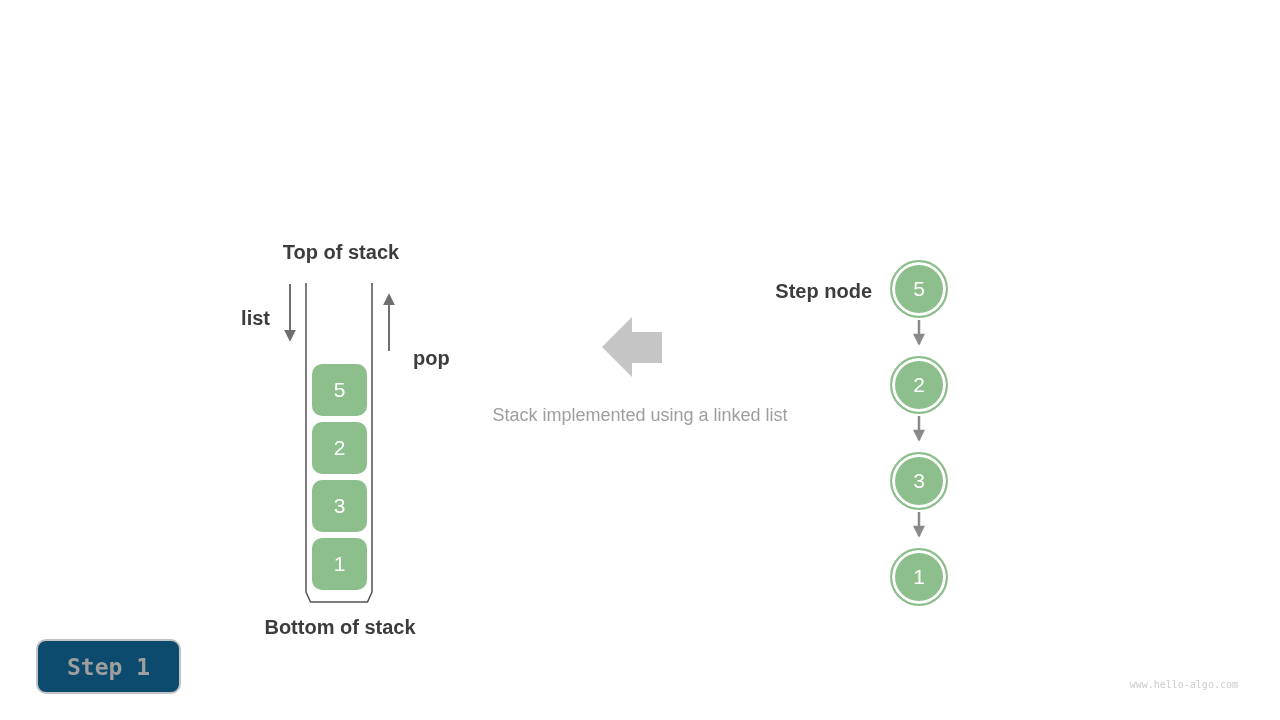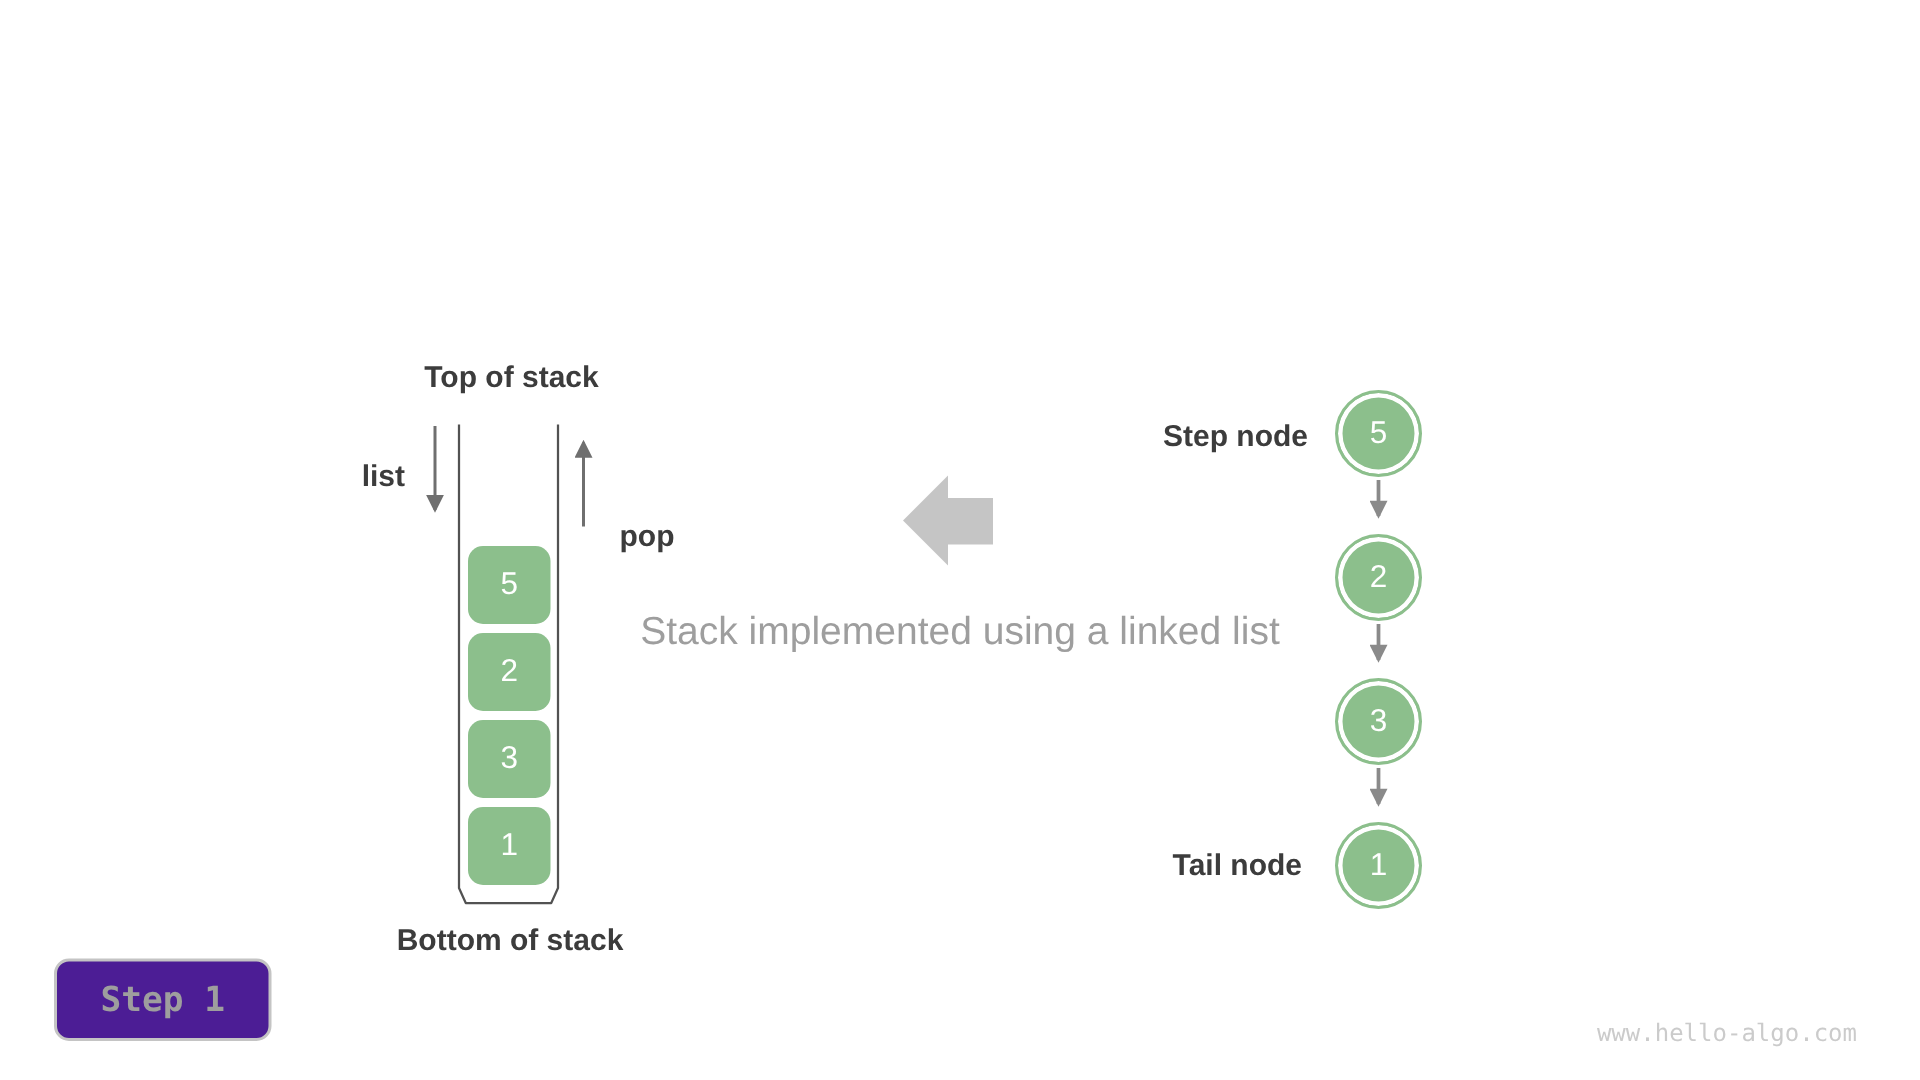--- a/index.html
+++ b/index.html
@@ -58,47 +58,47 @@
     align-items: center;
     justify-content: center;
   }
   .caption {
     position: absolute;
     left: 390px;
     top: 405px;
     width: 500px;
     text-align: center;
     color: #9e9e9e;
-    font-size: 26px;
+    font-size: 18px;
     font-weight: 400;
   }
   .step-badge {
     position: absolute;
     left: 36px;
     top: 639px;
     width: 145px;
     height: 55px;
-    background: #4c1d95;
+    background: #0c4a6e;
     border: 2px solid #c4c4c4;
     border-radius: 10px;
     color: #9e9e9e;
     font-family: "DejaVu Sans Mono", monospace;
     font-size: 23px;
     font-weight: 700;
     display: flex;
     align-items: center;
     justify-content: center;
   }
   .watermark {
     position: absolute;
     right: 42px;
     top: 679px;
     color: #cbcbcb;
     font-family: "DejaVu Sans Mono", monospace;
-    font-size: 16px;
+    font-size: 10px;
   }
 </style>
 </head>
 <body>
 
 <div class="canvas">
 
   <svg class="lines-layer" width="1280" height="720" viewBox="0 0 1280 720" xmlns="http://www.w3.org/2000/svg">
     <defs>
       <marker id="headSm" markerUnits="userSpaceOnUse" markerWidth="12" markerHeight="12" viewBox="0 0 10 10" refX="8.5" refY="5" orient="auto">
@@ -128,21 +128,20 @@
   <div class="bold-label left-text" style="left:413px; top:306px; width:150px;margin-top:40px;">pop</div>
 
   <div class="stack-box" style="top:364px;">5</div>
   <div class="stack-box" style="top:422px;">2</div>
   <div class="stack-box" style="top:480px;">3</div>
   <div class="stack-box" style="top:538px;">1</div>
 
   <div class="caption">Stack implemented using a linked list</div>
 
   <div class="bold-label right-text" style="left:622px; top:279px; width:250px;">Step node</div>
-  <div class="bold-label right-text" style="left:618px; top:565px; width:250px;">Tail node</div>
 
   <div class="ll-node" style="top:260px;">5</div>
   <div class="ll-node" style="top:356px;">2</div>
   <div class="ll-node" style="top:452px;">3</div>
   <div class="ll-node" style="top:548px;">1</div>
 
   <div class="step-badge">
     <span>Step 1</span>
   </div>
 

